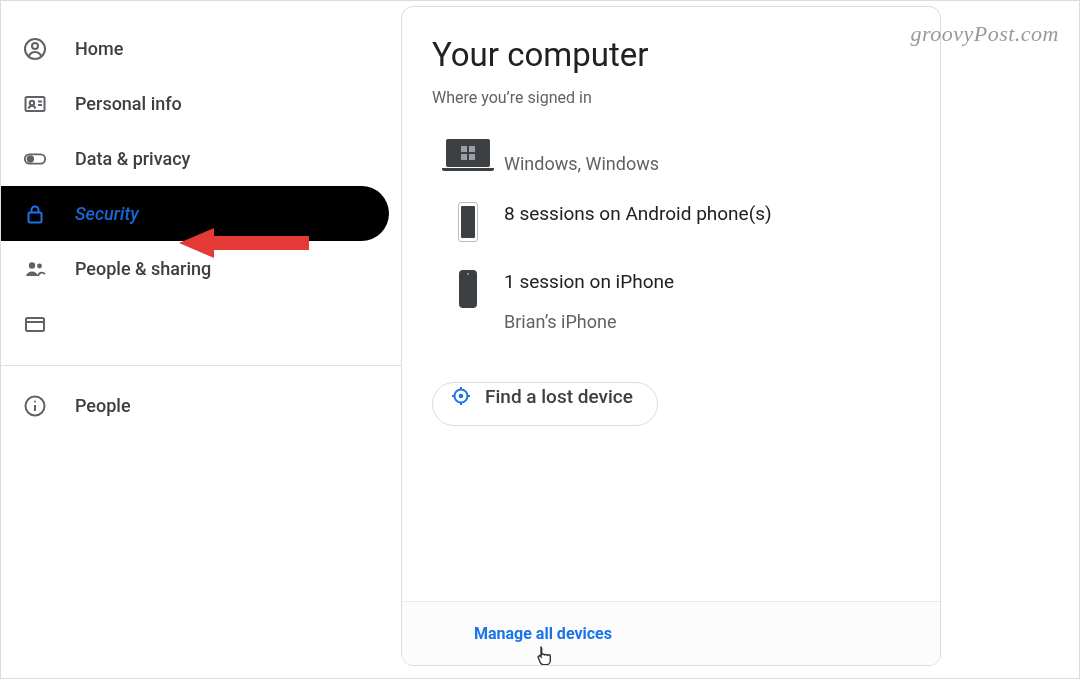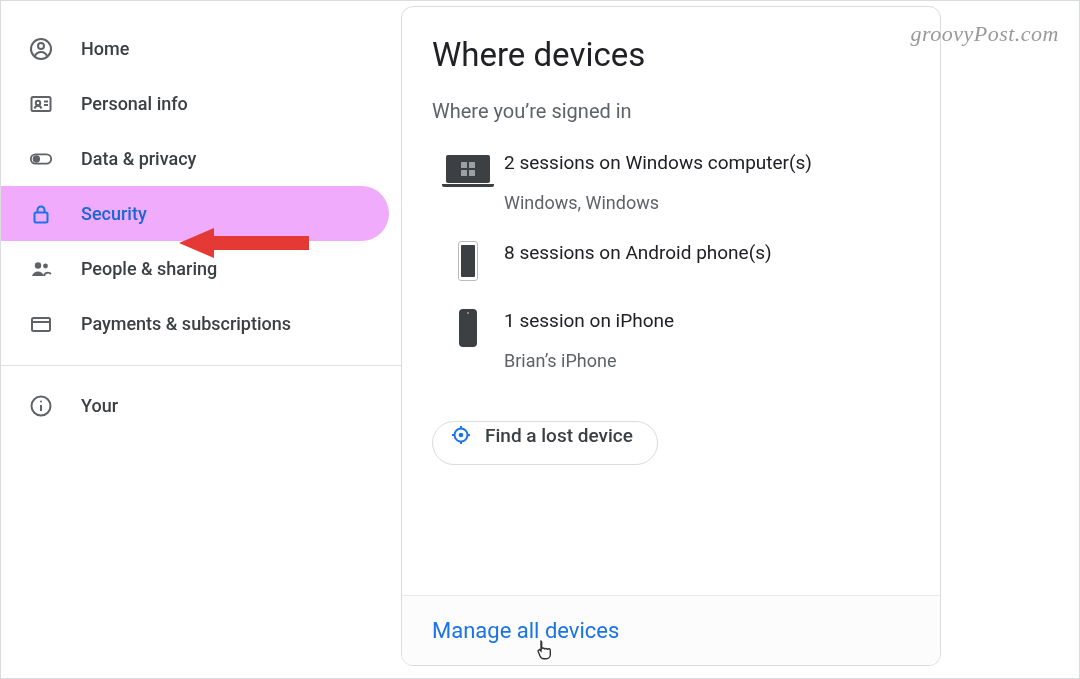--- a/index.html
+++ b/index.html
@@ -33,21 +33,21 @@
     
     .sidebar {
       width: 400px;
       padding-top: 20px;
       flex-shrink: 0;
     }
     .nav-item {
       display: flex;
       align-items: center;
       height: 55px;
-      padding-left: 28px;
+      padding-left: 22px;
       border-top-right-radius: 28px;
       border-bottom-right-radius: 28px;
       cursor: pointer;
       margin-right: 12px;
       position: relative;
     }
     .nav-item .icon {
       width: 24px;
       height: 24px;
       display: flex;
@@ -57,21 +57,22 @@
       flex-shrink: 0;
     }
     .nav-item.active .icon { color: #1a73e8; }
     .nav-item .label {
       font-size: 18px;
       color: #3c4043;
       margin-left: 28px;
       font-weight: 500;
     }
     .nav-item.active {
-      background: #f0abfc;
+      background: #000000;
+      font-style: italic;
     }
     .nav-item.active .label { color: #1967d2; }
     .divider {
       border-bottom: 1px solid #e0e0e0;
       margin: 14px 0 12px 0;
     }
 
     
     .arrow-annot {
       position: absolute;
@@ -97,23 +98,23 @@
     .card-body {
       padding: 28px 30px 20px 30px;
       flex: 1;
     }
     .card-title {
       font-size: 33px;
       color: #202124;
       font-weight: 400;
     }
     .card-subtitle {
-      font-size: 20px;
+      font-size: 16px;
       color: #5f6368;
-      margin-top: 25px;
+      margin-top: 14px;
     }
 
     .device-list { margin-top: 28px; }
     .device-row {
       display: flex;
       align-items: flex-start;
       margin-bottom: 28px;
     }
     .device-icon-cell {
       width: 72px;
@@ -160,25 +161,26 @@
       font-weight: 500;
     }
 
     .card-footer {
       border-top: 1px solid #e8eaed;
       padding: 22px 30px 22px 30px;
       background: #fcfcfc;
       position: relative;
     }
     .manage-link {
-      font-size: 22px;
+      font-size: 16px;
       color: #1a73e8;
-      font-weight: 400;
+      font-weight: 700;
       cursor: pointer;
       display: inline-block;
+      margin-left: 42px;
     }
     .cursor {
       position: absolute;
       top: 44px;
       left: 134px;
     }
 
     
     .dev-laptop {
       width: 44px;
@@ -281,60 +283,58 @@
       <span class="label">People &amp; sharing</span>
     </div>
 
     <div class="nav-item">
       <span class="icon">
         <svg width="24" height="24" viewBox="0 0 24 24" fill="none" stroke="currentColor" stroke-width="2">
             <rect x="3" y="6" width="18" height="13" rx="1.5"></rect>
             <path d="M3 10h18"></path>
           </svg>
       </span>
-      <span class="label">Payments &amp; subscriptions</span>
     </div>
 
     <div class="divider"></div>
 
     <div class="nav-item">
       <span class="icon">
         <svg width="24" height="24" viewBox="0 0 24 24" fill="none" stroke="currentColor" stroke-width="2">
             <circle cx="12" cy="12" r="9.5"></circle>
             <path d="M12 11v6"></path>
             <circle cx="12" cy="7.5" r="1" fill="currentColor" stroke="none"></circle>
           </svg>
       </span>
-      <span class="label">Your</span>
+      <span class="label">People</span>
     </div>
 
   </nav>
 
   <main class="main">
     <div class="card">
 
       <div class="card-body">
-        <h1 class="card-title">Where devices</h1>
+        <h1 class="card-title">Your computer</h1>
         <div class="card-subtitle">Where you’re signed in</div>
 
         <div class="device-list">
 
           <div class="device-row">
             <div class="device-icon-cell">
               <span class="dev-laptop">
                 <svg width="14" height="14" viewBox="0 0 14 14" fill="#9aa0a6">
                     <rect x="0" y="0" width="6" height="6"></rect>
                     <rect x="8" y="0" width="6" height="6"></rect>
                     <rect x="0" y="8" width="6" height="6"></rect>
                     <rect x="8" y="8" width="6" height="6"></rect>
                   </svg>
               </span>
             </div>
             <div class="device-text">
-              <div class="primary">2 sessions on Windows computer(s)</div>
               <div class="secondary">Windows, Windows</div>
             </div>
           </div>
 
           <div class="device-row">
             <div class="device-icon-cell">
               <span class="dev-phone">
                   <span class="screen"></span>
                 </span>
             </div>

